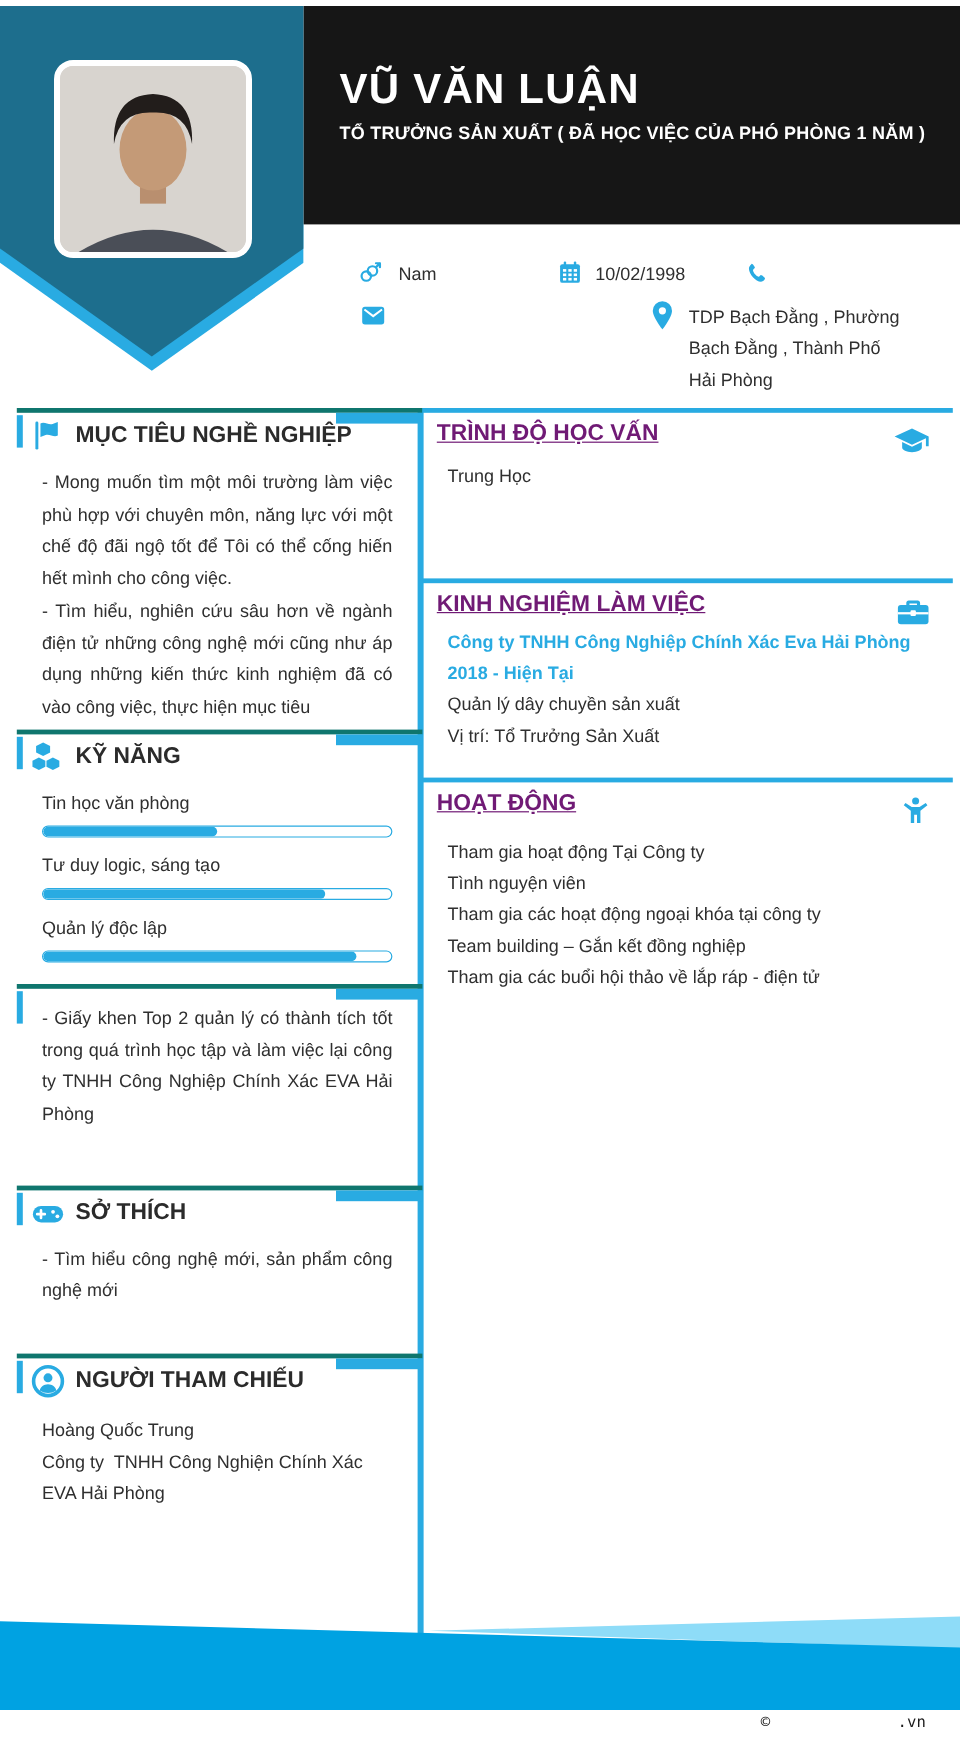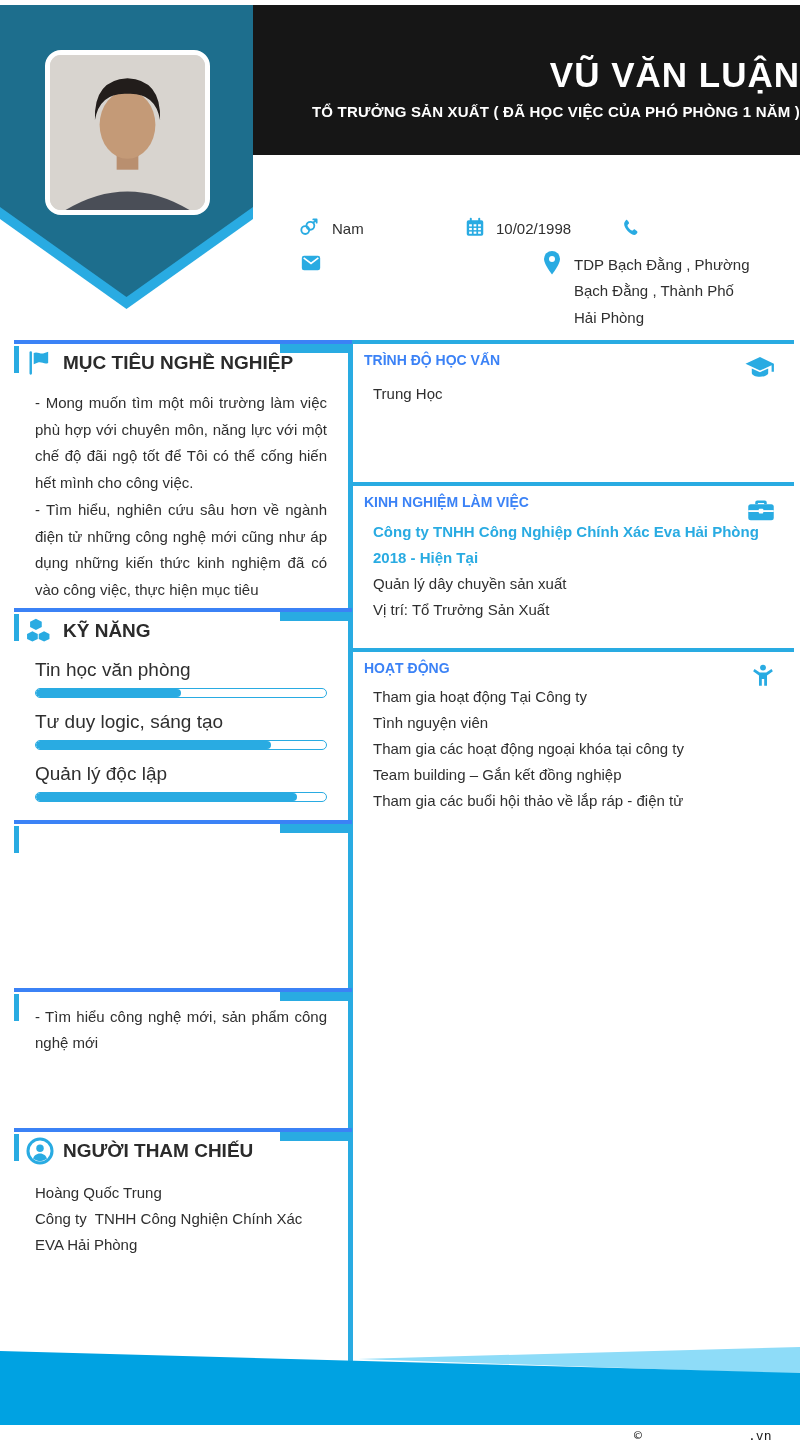--- a/index.html
+++ b/index.html
@@ -1,60 +1,60 @@
 <!DOCTYPE html>
 <html><head>
 <meta charset="utf-8">
 <style>
   html,body{margin:0;padding:0;background:#fff;}
   #page{position:relative;width:800px;height:1453px;background:#fff;overflow:hidden;
         font-family:"Liberation Sans", sans-serif;color:#2f2f2f;}
 
   
-  .dark-header{position:absolute;left:253px;top:5px;width:547px;height:150px;
-               background:#161616;box-sizing:border-box;padding-left:30px;text-align:right;}
+  .dark-header{position:absolute;left:253px;top:5px;width:547px;height:182px;
+               background:#161616;box-sizing:border-box;padding-left:30px;}
   .cv-name{margin-top:50px;font-size:35px;font-weight:700;color:#fff;letter-spacing:1px;}
   .cv-title{margin-top:8px;font-size:15px;font-weight:700;color:#fff;letter-spacing:.2px;}
 
   .badge{position:absolute;left:0;top:0;width:253px;height:325px;}
   .photo-frame{position:absolute;left:45px;top:50px;width:165px;height:165px;
                box-sizing:border-box;border:5px solid #fff;border-radius:16px;overflow:hidden;
                background:#d8d4cf;}
   .photo-frame svg{display:block;width:100%;height:100%;}
 
   
   .contact-item{position:absolute;font-size:15px;color:#2f2f2f;}
   .cicon{position:absolute;width:22px;height:22px;}
   .cicon svg{display:block;width:100%;height:100%;}
   .address{width:182px;line-height:26.3px;}
 
   
   .v-divider{position:absolute;left:348px;top:340px;width:5px;height:1022px;background:#29abe2;}
 
   
-  .lsec{position:absolute;left:14px;width:338px;border-top:4px solid #3b82f6;box-sizing:border-box;}
+  .lsec{position:absolute;left:14px;width:338px;border-top:4px solid #0f766e;box-sizing:border-box;}
   .lsec .tab{position:absolute;right:0;top:0;width:72px;height:9px;background:#29abe2;}
   .lsec .lbar{position:absolute;left:0;top:2px;width:5px;height:27px;background:#29abe2;}
   .lsec-header{display:flex;align-items:center;gap:9px;padding:5px 0 0 12px;}
   .lsec-header .hicon{width:28px;height:28px;flex:0 0 auto;}
   .hicon svg{display:block;width:100%;height:100%;}
   .lsec-title{font-size:19px;font-weight:700;color:#2b2b2b;}
   .lsec-body{padding:0 25px 0 21px;font-size:15px;line-height:26.7px;}
   .lsec-body p{margin:0;text-align:justify;}
 
   
-  .skill-label{font-size:19px;line-height:22px;}
+  .skill-label{font-size:15px;line-height:22px;}
   .skill-bar{margin-top:7px;margin-bottom:13px;height:10px;border:1.5px solid #29abe2;
              border-radius:6px;background:#fff;box-sizing:border-box;overflow:hidden;}
   .skill-fill{height:100%;background:#29abe2;border-radius:6px;}
 
   
   .rsec{position:absolute;left:352px;width:442px;border-top:4px solid #29abe2;box-sizing:border-box;}
   .rsec-header{position:relative;padding:7px 46px 0 12px;}
-  .rsec-title{font-size:14px;font-weight:700;color:#3b82f6;}
+  .rsec-title{font-size:19px;font-weight:700;color:#701a75;text-decoration:underline;}
   .rsec .ricon{position:absolute;right:18px;top:9px;width:32px;height:30px;}
   .ricon svg{display:block;width:100%;height:100%;}
   .rsec-body{padding:0 10px 0 21px;font-size:15px;line-height:26px;}
   .accent-line{color:#29abe2;font-weight:700;}
   .ref-company{white-space:pre-wrap;}
 
   
   .footer-art{position:absolute;left:0;top:1340px;width:800px;height:113px;}
   .footer-copy{position:absolute;top:1428px;font-size:13px;color:#1b1b1b;
                font-family:"DejaVu Sans Mono", monospace;}
@@ -182,25 +182,39 @@
       <div class="skill-label">Quản lý độc lập</div>
       <div class="skill-bar">
         <div class="skill-fill" style="width: 90%;"></div>
       </div>
     </div>
   </div>
 
   <div class="lsec" style="top:820px;">
     <div class="tab"></div>
     <div class="lbar"></div>
+    <div class="lsec-body" style="margin-top:12px;">
+      <p>- Giấy khen Top 2 quản lý có thành tích tốt trong quá trình học tập và làm việc lại công ty TNHH Công Nghiệp Chính Xác EVA Hải Phòng</p>
+    </div>
   </div>
 
   <div class="lsec" style="top:988px;">
     <div class="tab"></div>
     <div class="lbar"></div>
+    <div class="lsec-header">
+      <span class="hicon">
+        <svg viewBox="0 0 24 24">
+          <rect x="1.2" y="6.8" width="21.6" height="11.8" rx="5.9" fill="#29abe2"></rect>
+          <path d="M7 10v5.4M4.3 12.7h5.4" stroke="#fff" stroke-width="1.9" stroke-linecap="round"></path>
+          <circle cx="15.6" cy="11" r="1.35" fill="#fff"></circle>
+          <circle cx="18.7" cy="14.2" r="1.35" fill="#fff"></circle>
+        </svg>
+      </span>
+      <span class="lsec-title">SỞ THÍCH</span>
+    </div>
     <div class="lsec-body" style="margin-top:12px;line-height:26px;">
       <p>- Tìm hiểu công nghệ mới, sản phẩm công nghệ mới</p>
     </div>
   </div>
 
   <div class="lsec" style="top:1128px;">
     <div class="tab"></div>
     <div class="lbar"></div>
     <div class="lsec-header">
       <span class="hicon">
@@ -257,21 +271,21 @@
   <div class="rsec" style="top:648px;">
     <div class="rsec-header">
       <span class="rsec-title">HOẠT ĐỘNG</span>
       <span class="ricon" style="width:26px;">
         <svg viewBox="0 0 24 24" fill="#29abe2">
           <circle cx="12" cy="4.2" r="2.7"></circle>
           <path d="M4.2 5.6L9 8.7h6l4.8-3.1 1.3 1.9-5.4 4.1V21h-2.6v-6.2h-2.2V21H8.3v-9.4L2.9 7.5z"></path>
         </svg>
       </span>
     </div>
-    <div class="rsec-body" style="margin-top:7px;">
+    <div class="rsec-body" style="margin-top:17px;">
       <div>Tham gia hoạt động Tại Công ty</div>
       <div>Tình nguyện viên</div>
       <div>Tham gia các hoạt động ngoại khóa tại công ty</div>
       <div>Team building – Gắn kết đồng nghiệp</div>
       <div>Tham gia các buổi hội thảo về lắp ráp - điện tử</div>
     </div>
   </div>
 
   <div class="footer-art">
     <svg width="800" height="113" viewBox="0 0 800 113">

